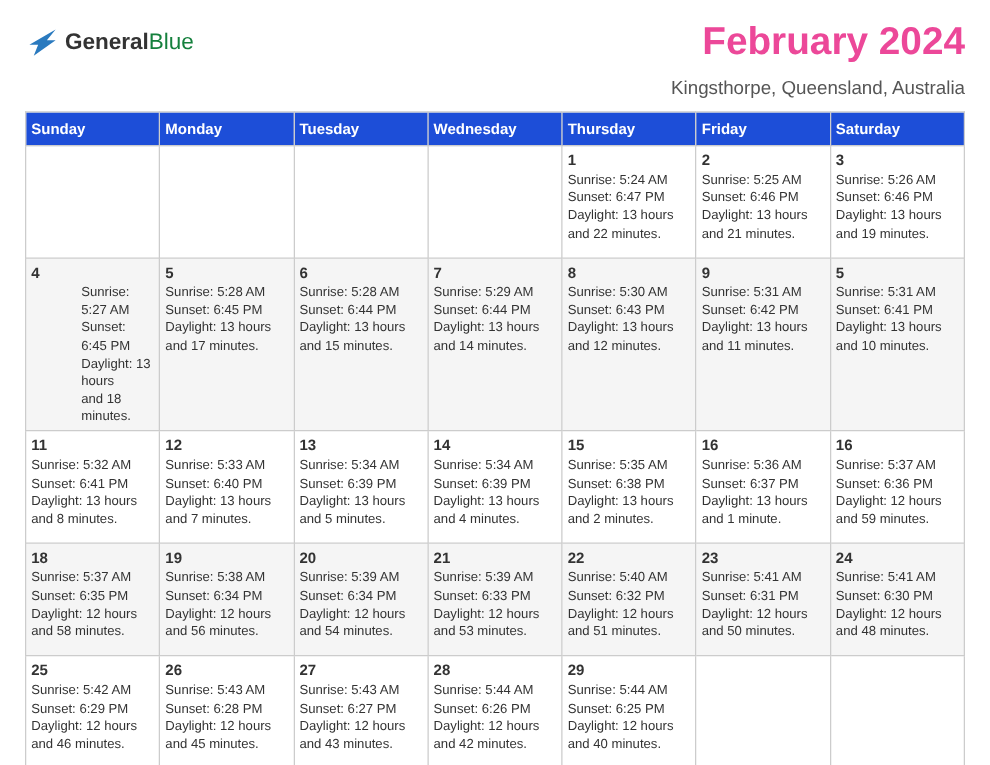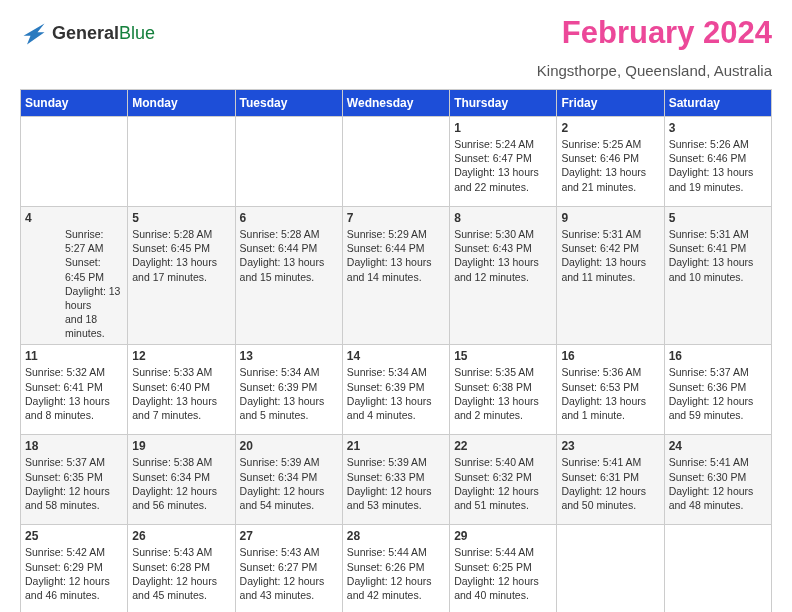--- a/index.html
+++ b/index.html
@@ -241,21 +241,21 @@
         <td>
           <span class="day-num">15</span>
           <div class="day-info" style="white-space: pre-line;">Sunrise: 5:35 AM
 Sunset: 6:38 PM
 Daylight: 13 hours
 and 2 minutes.</div>
         </td>
         <td>
           <span class="day-num">16</span>
           <div class="day-info" style="white-space: pre-line;">Sunrise: 5:36 AM
-Sunset: 6:53 PM
+Sunset: 6:37 PM
 Daylight: 13 hours
 and 1 minute.</div>
         </td>
         <td>
           <span class="day-num">16</span>
           <div class="day-info" style="white-space: pre-line;">Sunrise: 5:37 AM
 Sunset: 6:36 PM
 Daylight: 12 hours
 and 59 minutes.</div>
         </td>

